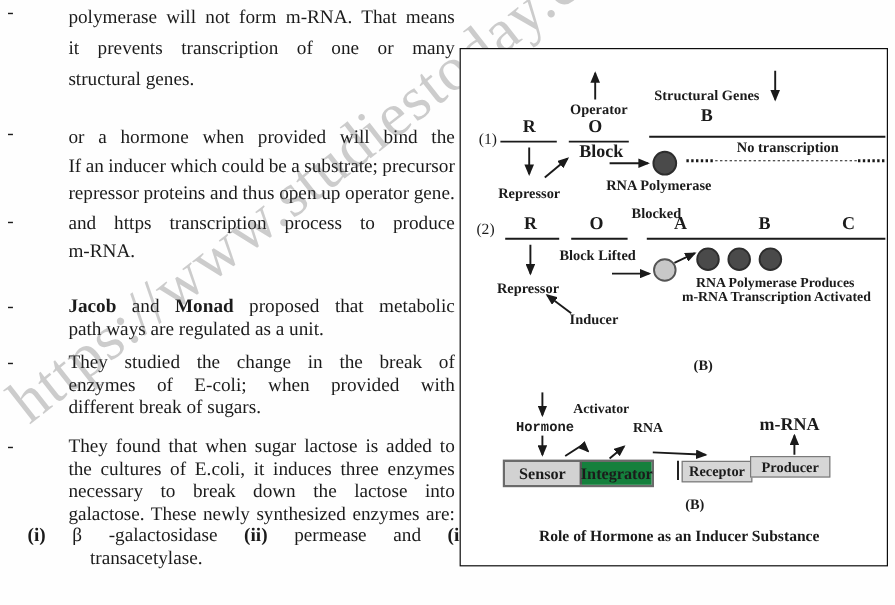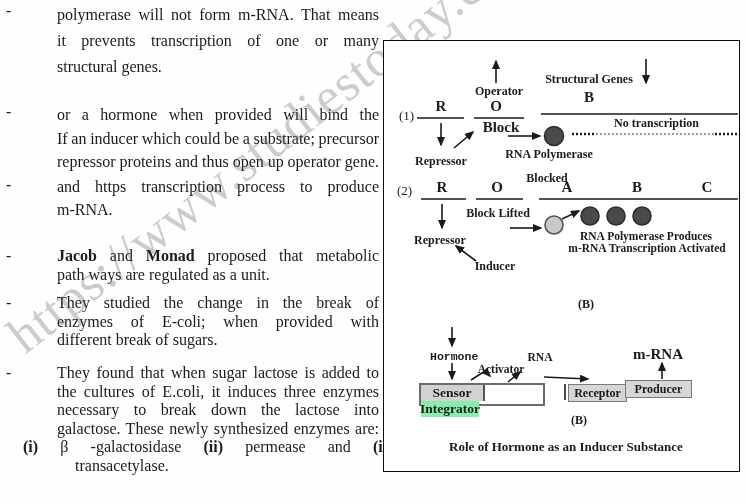--- a/index.html
+++ b/index.html
@@ -38,26 +38,26 @@
   .dl{position:absolute;white-space:nowrap;font-weight:bold;line-height:1.05;}
   .ctr{transform:translateX(-50%);}
   .f15{font-size:15px;}
   .f13{font-size:13px;}
   .f12{font-size:12px;}
   .f11{font-size:11.5px;}
   .nrm{font-weight:normal;}
   
   .sens-wrap{
     position:absolute;left:35px;top:342px;width:122px;height:19px;
-    display:flex;border:2px solid #6b6b6b;box-sizing:content-box;flex-direction:column;
+    display:flex;border:2px solid #6b6b6b;box-sizing:content-box;
   }
   .cell{display:flex;align-items:center;justify-content:center;
         font-weight:bold;font-size:13.5px;}
   .cell-sensor{width:62px;background:#d2d2d2;border-right:2px solid #555;}
-  .cell-integrator{width:58px;background:#86efac;}
+  .cell-integrator{width:58px;background:#15803d;}
   .gbox{
     position:absolute;height:16px;background:#d6d6d6;border:1px solid #7a7a7a;
     display:flex;align-items:center;justify-content:center;
     font-weight:bold;font-size:12px;box-sizing:content-box;
   }
   .box-receptor{left:184px;top:343px;width:57px;}
   .box-producer{left:241px;top:339px;width:65px;}
 </style>
 </head>
 <body>
@@ -184,21 +184,21 @@
     <div class="dl ctr f15" style="left:253px;top:139px;">B</div>
     <div class="dl ctr f15" style="left:323px;top:139px;">C</div>
     <div class="dl ctr f12" style="left:114px;top:166px;">Block Lifted</div>
     <div class="dl ctr f12" style="left:56px;top:193px;">Repressor</div>
     <div class="dl ctr f12" style="left:111px;top:219px;">Inducer</div>
     <div class="dl ctr f11" style="left:262px;top:189px;">RNA Polymerase Produces</div>
     <div class="dl ctr f11" style="left:263px;top:201px;">m-RNA Transcription Activated</div>
     <div class="dl ctr f12" style="left:202px;top:257px;">(B)</div>
 
     <div class="dl f11" style="left:46px;top:310px;font-family:Liberation Mono, monospace;">Hormone</div>
-    <div class="dl ctr f11" style="left:117px;top:322px;">Activator</div>
+    <div class="dl ctr f11" style="left:117px;top:294px;">Activator</div>
     <div class="dl ctr f11" style="left:156px;top:310px;">RNA</div>
 
     <div class="sens-wrap">
       <div class="cell cell-sensor">
         <span>Sensor</span>
       </div>
       <div class="cell cell-integrator">
         <span>Integrator</span>
       </div>
     </div>

